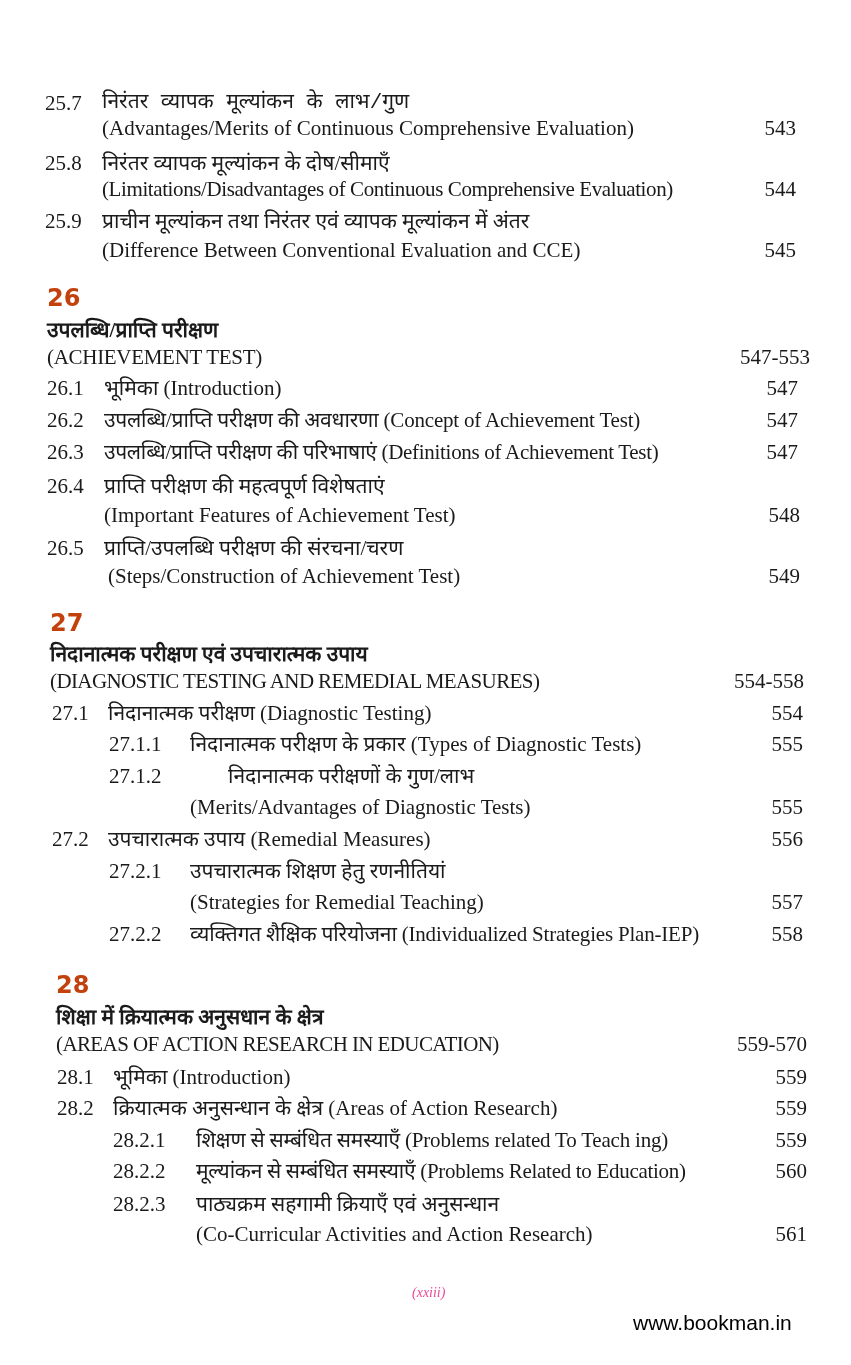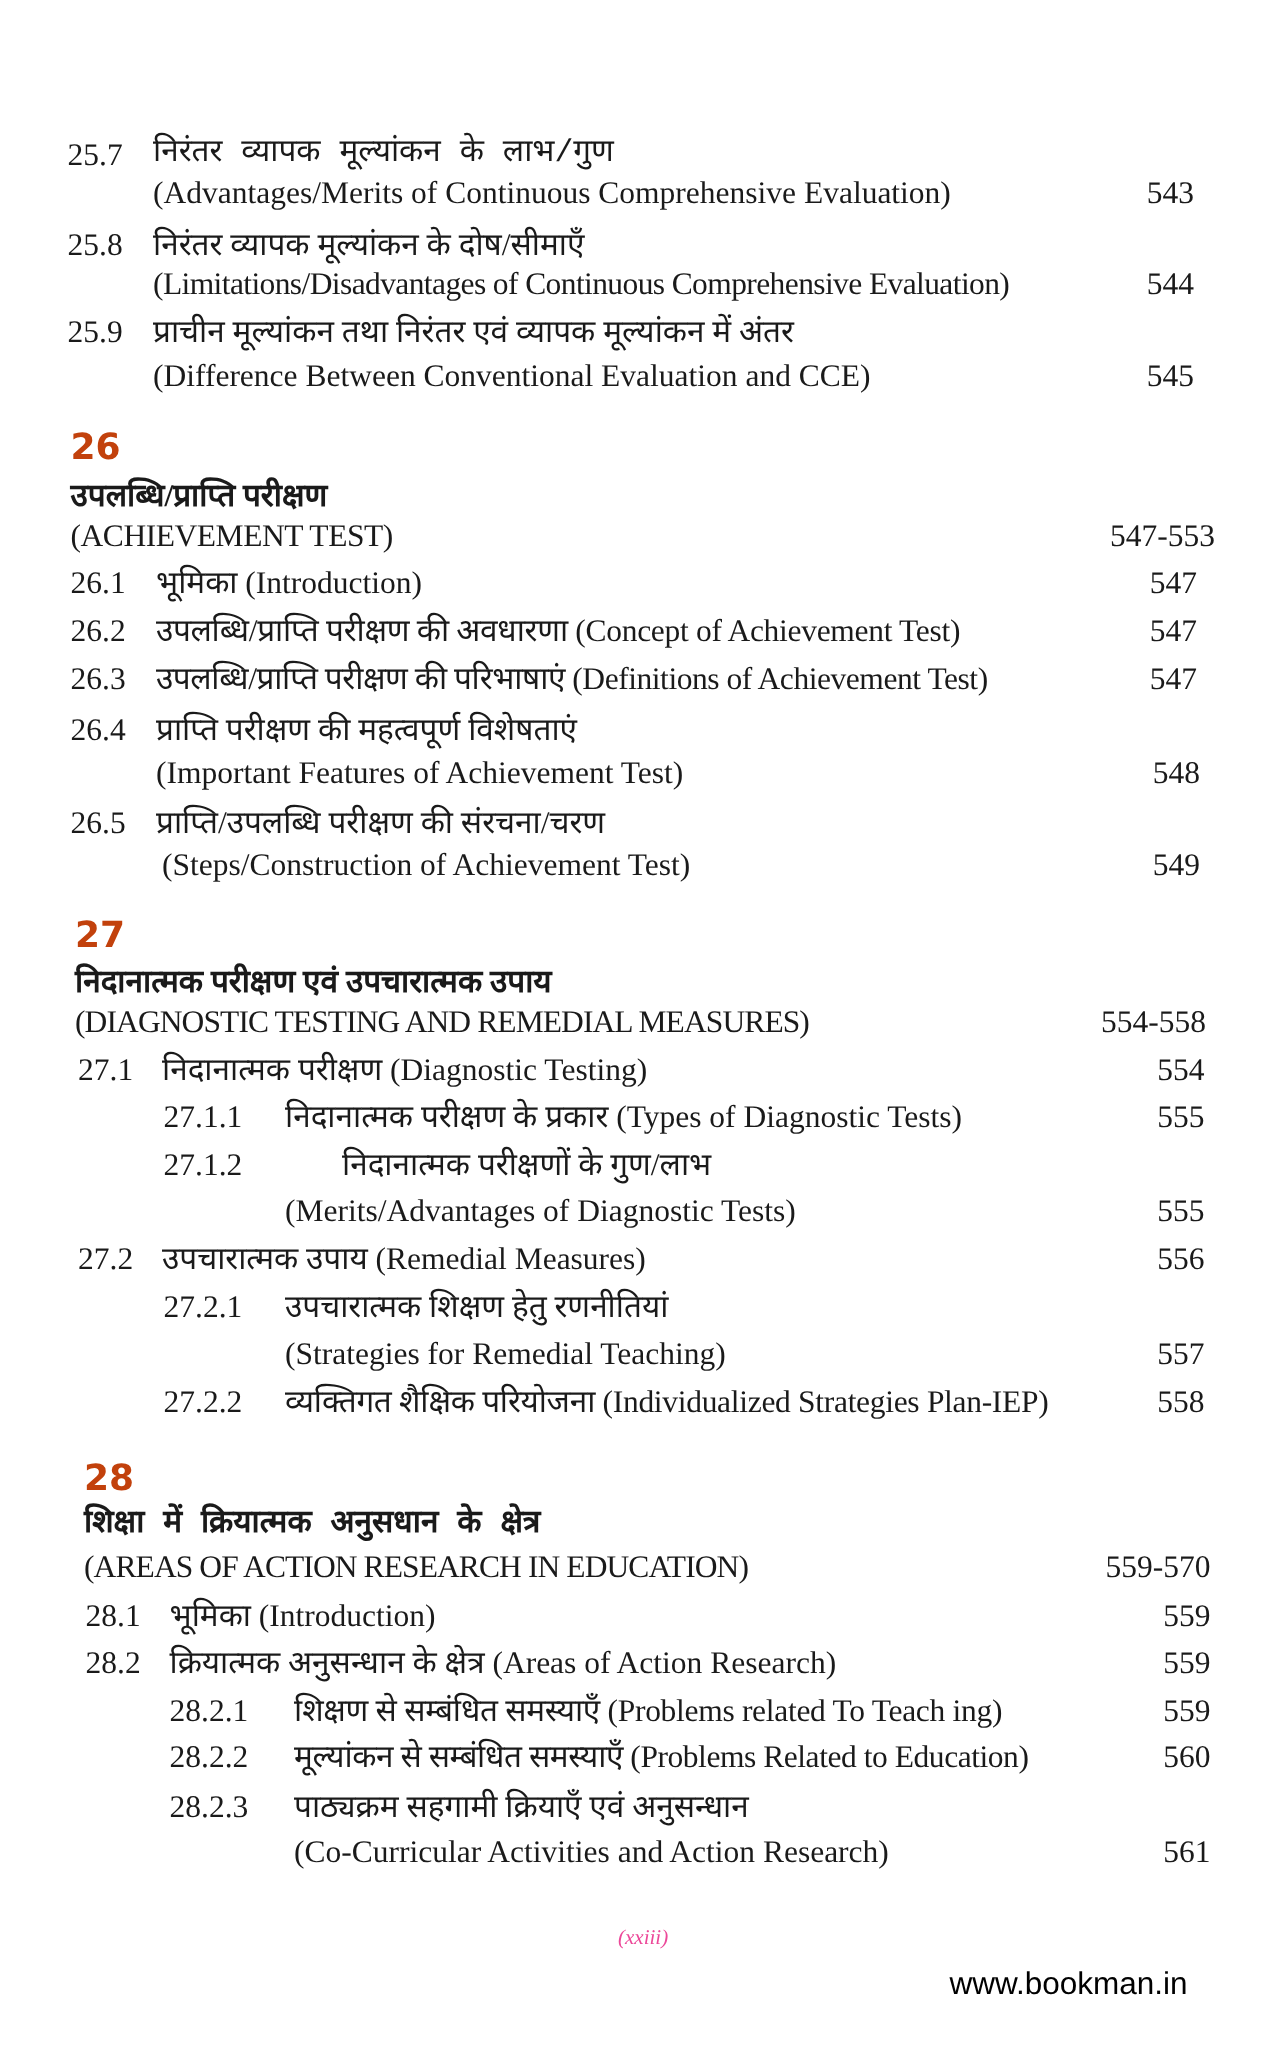--- a/index.html
+++ b/index.html
@@ -148,21 +148,21 @@
     </div>
     <div class="line" style="top:919px;left:0;">
       <span class="num" style="left:109px;">27.2.2</span>
       <span class="txt" style="left:190px;letter-spacing:-0.2px;">व्यक्तिगत शैक्षिक परियोजना (Individualized Strategies Plan-IEP)</span>
       <span class="pg" style="left:740px;width:63px;">558</span>
     </div>
   </div>
 
   <div>
     <div class="chapnum" style="top:970px;left:56px;">28</div>
-    <div class="line hindi-title" style="top:1002px;left:56px;font-family:Liberation Mono, monospace;">शिक्षा में क्रियात्मक अनुसधान के क्षेत्र</div>
+    <div class="line hindi-title" style="top:1002px;left:56px;">शिक्षा में क्रियात्मक अनुसधान के क्षेत्र</div>
     <div class="line" style="top:1029px;left:0;">
       <span class="txt en-title" style="left:56px;letter-spacing:-0.6px;">(AREAS OF ACTION RESEARCH IN EDUCATION)</span>
       <span class="pg" style="left:700px;width:107px;">559-570</span>
     </div>
 
     <div class="line" style="top:1062px;left:0;">
       <span class="num" style="left:57px;">28.1</span>
       <span class="txt" style="left:113px;">भूमिका (Introduction)</span>
       <span class="pg" style="left:740px;width:67px;">559</span>
     </div>

